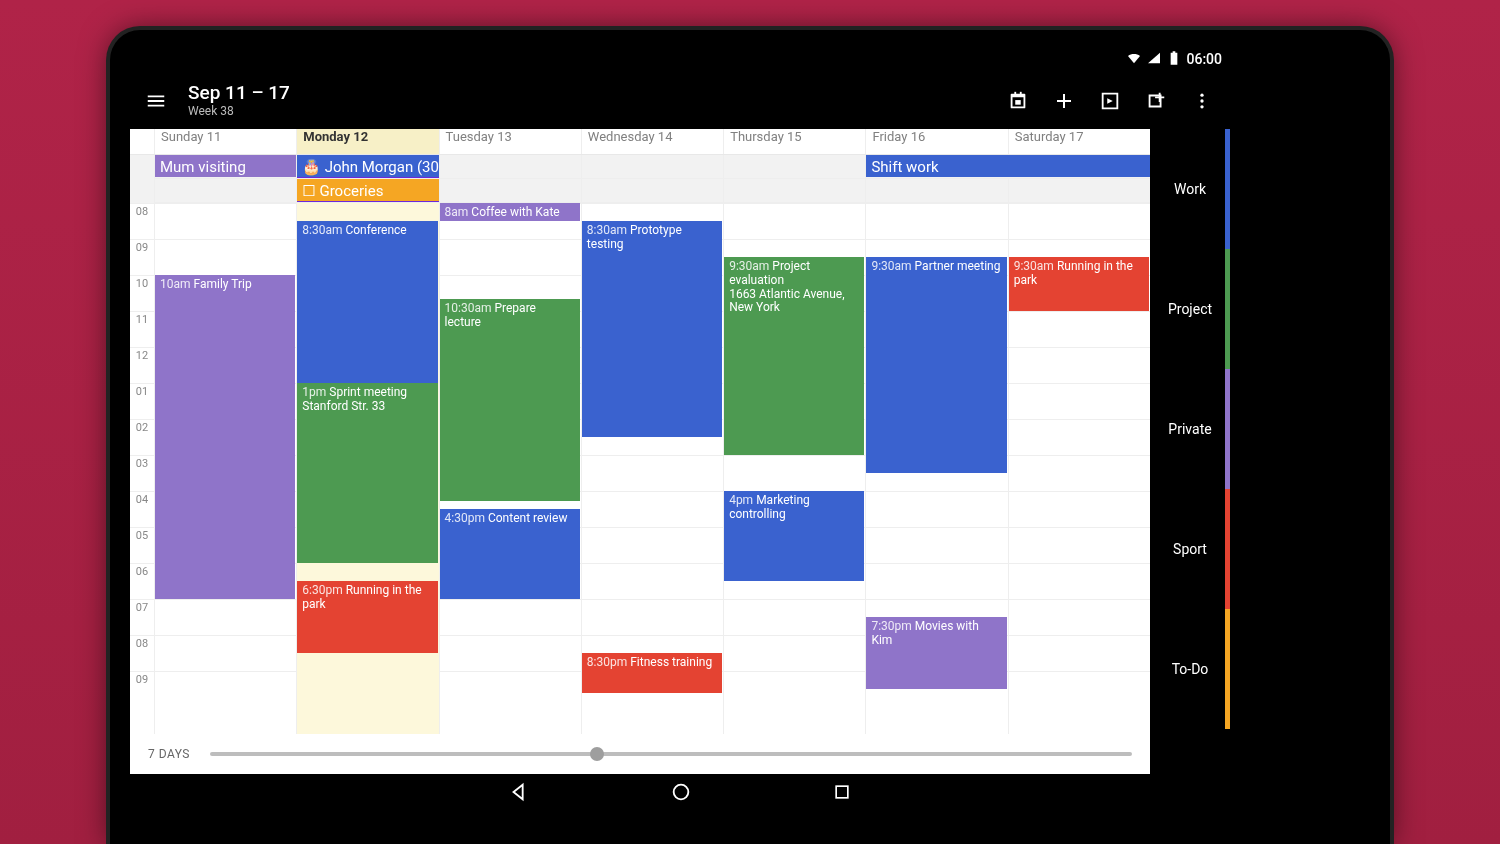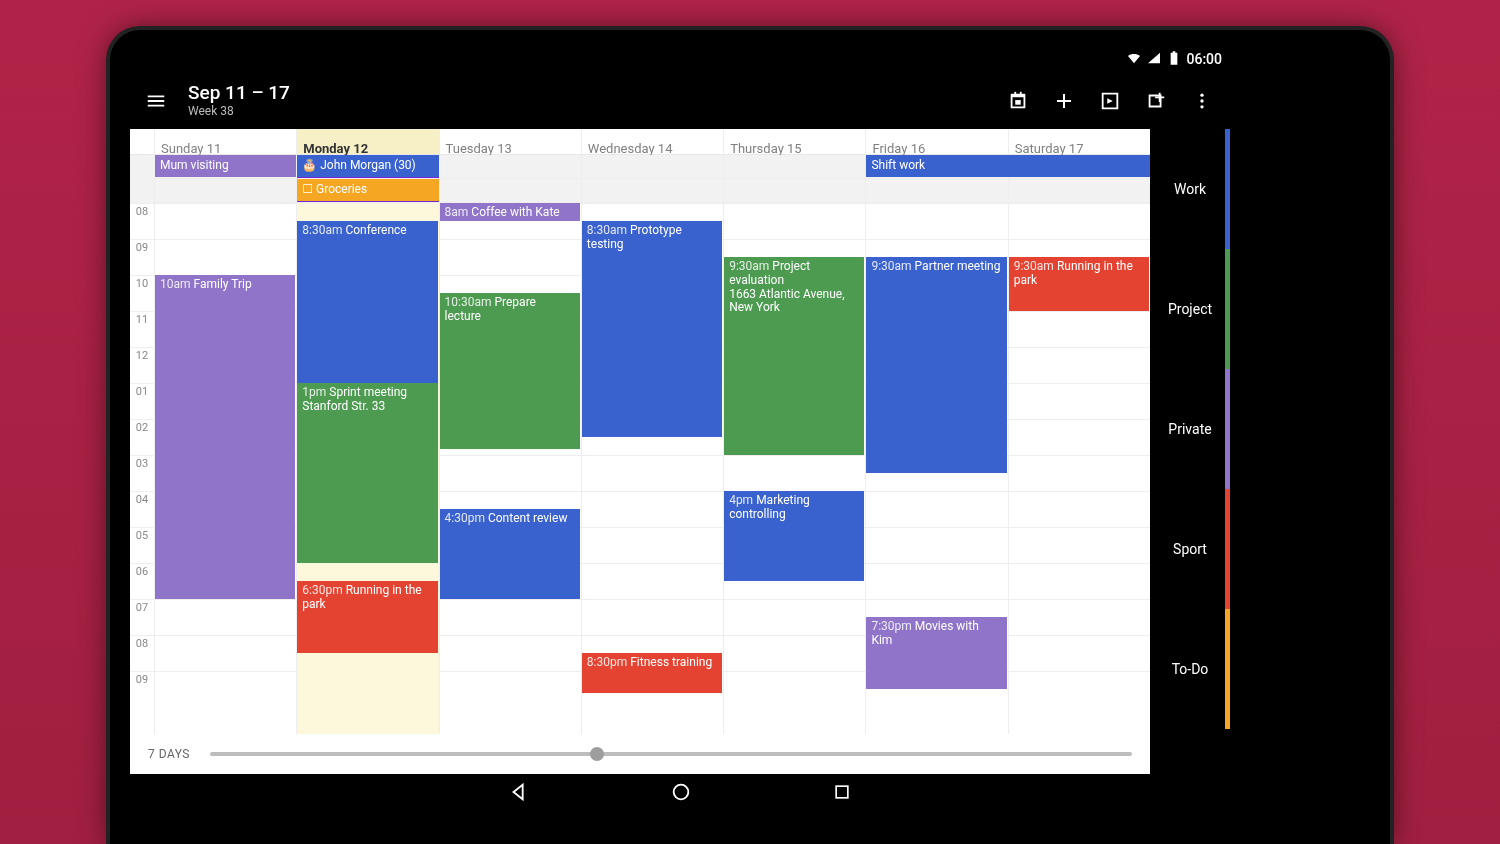--- a/index.html
+++ b/index.html
@@ -42,30 +42,30 @@
   .app-bar svg { fill: #fff; }
 
   
   .main { position: absolute; left: 0; top: 84px; right: 0; bottom: 40px; display: flex; }
   .calendar-panel { flex: 1; background: #fff; color: #333; position: relative; display:flex; flex-direction:column; }
   .legend-panel { width: 80px; background: #000; position: relative; }
 
   
   .day-headers { display:flex; height:26px; border-bottom:1px solid #e8e8e8; }
   .time-gutter-head { width: 24px; }
-  .day-head { flex:1; padding:12px 6px; font-size:13px; color:#808080; border-left:1px solid #eee; }
+  .day-head { flex:1; padding:0 6px; font-size:13px; color:#808080; border-left:1px solid #eee; }
   .day-head.today { font-weight:700; color:#333; background:#f7f0c7; }
 
   
   .allday { display:flex; }
   .allday .time-gutter-head { width:24px; background:#f2f2f2; }
   .allday-grid { flex:1; display:grid; grid-template-columns: repeat(7,1fr); grid-auto-rows: 24px; }
   .allday-cell { border-left:1px solid #eee; border-bottom:1px solid #eee; background:#f2f2f2; position:relative; }
   .allday-cell.today { background:#6d28d9; }
-  .chip { position:absolute; left:0; top:0; right:0; height:22px; padding:3px 5px; font-size:12px; color:#fff; white-space:nowrap; overflow:hidden; }
+  .chip { position:absolute; left:0; top:0; right:0; height:22px; padding:3px 5px; font-size:15px; color:#fff; white-space:nowrap; overflow:hidden; }
 
   
   .grid-scroll { flex:1; position:relative; overflow:hidden; }
   .hour-grid { position:absolute; inset:0; display:flex; }
   .time-gutter { width:24px; }
   .time-gutter .hour { height:36px; font-size:11px; color:#888; text-align:center; padding-top:1px; border-top:1px solid #eee; }
   .day-cols { flex:1; display:grid; grid-template-columns: repeat(7,1fr); position:relative; }
   .day-col { border-left:1px solid #eee; position:relative; }
   .day-col.today { background:#fdf8db; }
   .hour-lines { position:absolute; left:0; right:0; top:0; bottom:0; pointer-events:none; }
@@ -251,21 +251,21 @@
           <div class="day-col">
                 <div class="event c-purple" style="top: 72px; height: 324px;"><span class="et">10am</span> Family Trip</div>
               </div>
               <div class="day-col today">
                 <div class="event c-blue" style="top: 18px; height: 162px;"><span class="et">8:30am</span> Conference</div>
                 <div class="event c-green" style="top: 180px; height: 180px;"><span class="et">1pm</span> Sprint meeting<br><span>Stanford Str. 33</span></div>
                 <div class="event c-red" style="top: 378px; height: 72px;"><span class="et">6:30pm</span> Running in the park</div>
               </div>
               <div class="day-col">
                 <div class="event c-purple" style="top: 0px; height: 18px;"><span class="et">8am</span> Coffee with Kate</div>
-                <div class="event c-green" style="top: 90px; height: 156px;"><span class="et">10:30am</span> Prepare lecture</div>
+                <div class="event c-green" style="top: 96px; height: 202px;"><span class="et">10:30am</span> Prepare lecture</div>
                 <div class="event c-blue" style="top: 306px; height: 90px;"><span class="et">4:30pm</span> Content review</div>
               </div>
               <div class="day-col">
                 <div class="event c-blue" style="top: 18px; height: 216px;"><span class="et">8:30am</span> Prototype testing</div>
                 <div class="event c-red" style="top: 450px; height: 40px;"><span class="et">8:30pm</span> Fitness training</div>
               </div>
               <div class="day-col">
                 <div class="event c-green" style="top: 54px; height: 198px;"><span class="et">9:30am</span> Project evaluation<br><span>1663 Atlantic Avenue, New York</span></div>
                 <div class="event c-blue" style="top: 288px; height: 90px;"><span class="et">4pm</span> Marketing controlling</div>
               </div>

